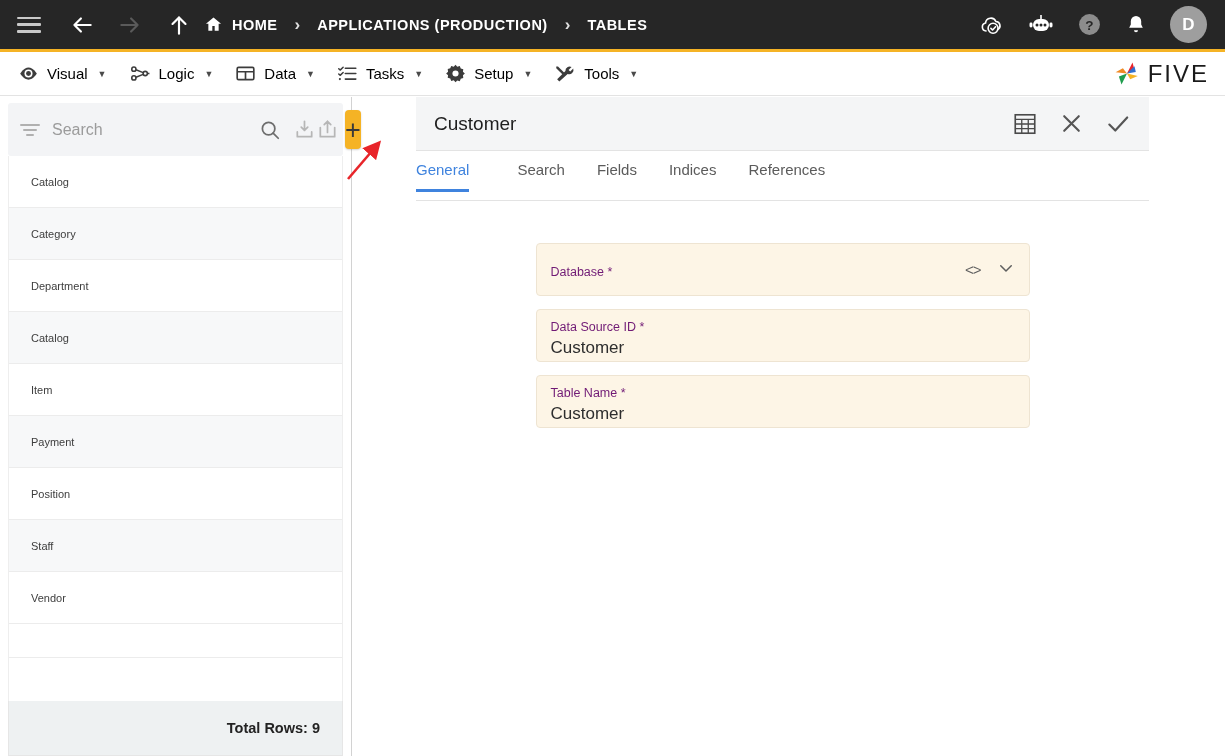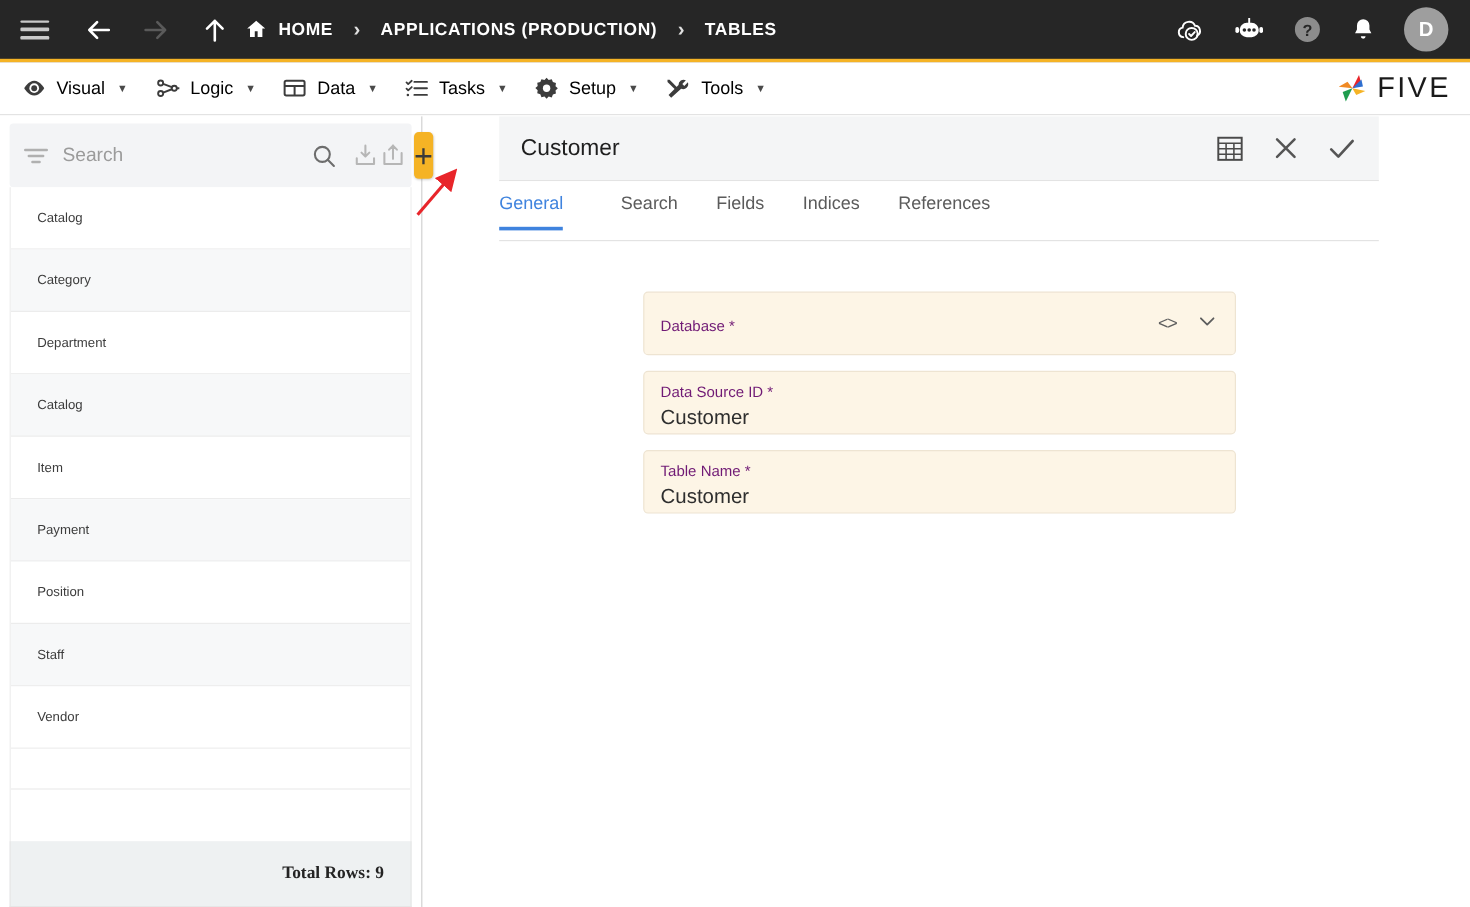--- a/index.html
+++ b/index.html
@@ -109,21 +109,21 @@
     font-size: 11px; color: #3d3d3d;
   }
   .list-row.alt { background: #f7f8f9; }
   .list-row.blank { height: 34px; border-bottom: 1px solid #ececec;}
 
   .totals {
     height: 55px; background: #eef1f2; display: flex; align-items: center;
     justify-content: flex-end; padding-right: 22px; flex: none;
     margin: 0 8px; border:1px solid #e6e6e6; border-top:none;
   }
-  .totals span { font-size: 14.5px; font-weight: 700; color: #232323; font-family: Liberation Serif, serif; }
+  .totals span { font-size: 14.5px; font-weight: 700; color: #232323; }
 
   
   .rightpanel {
     position: absolute; left: 416px; top: 97px; width: 733px; height: 659px;
     background: #ffffff; display: flex; flex-direction: column;
   }
   .rp-header {
     height: 54px; background: #f4f5f6; display: flex; align-items: center;
     padding: 0 18px 0 18px; border-bottom: 1px solid #e3e3e3; flex:none;
   }

